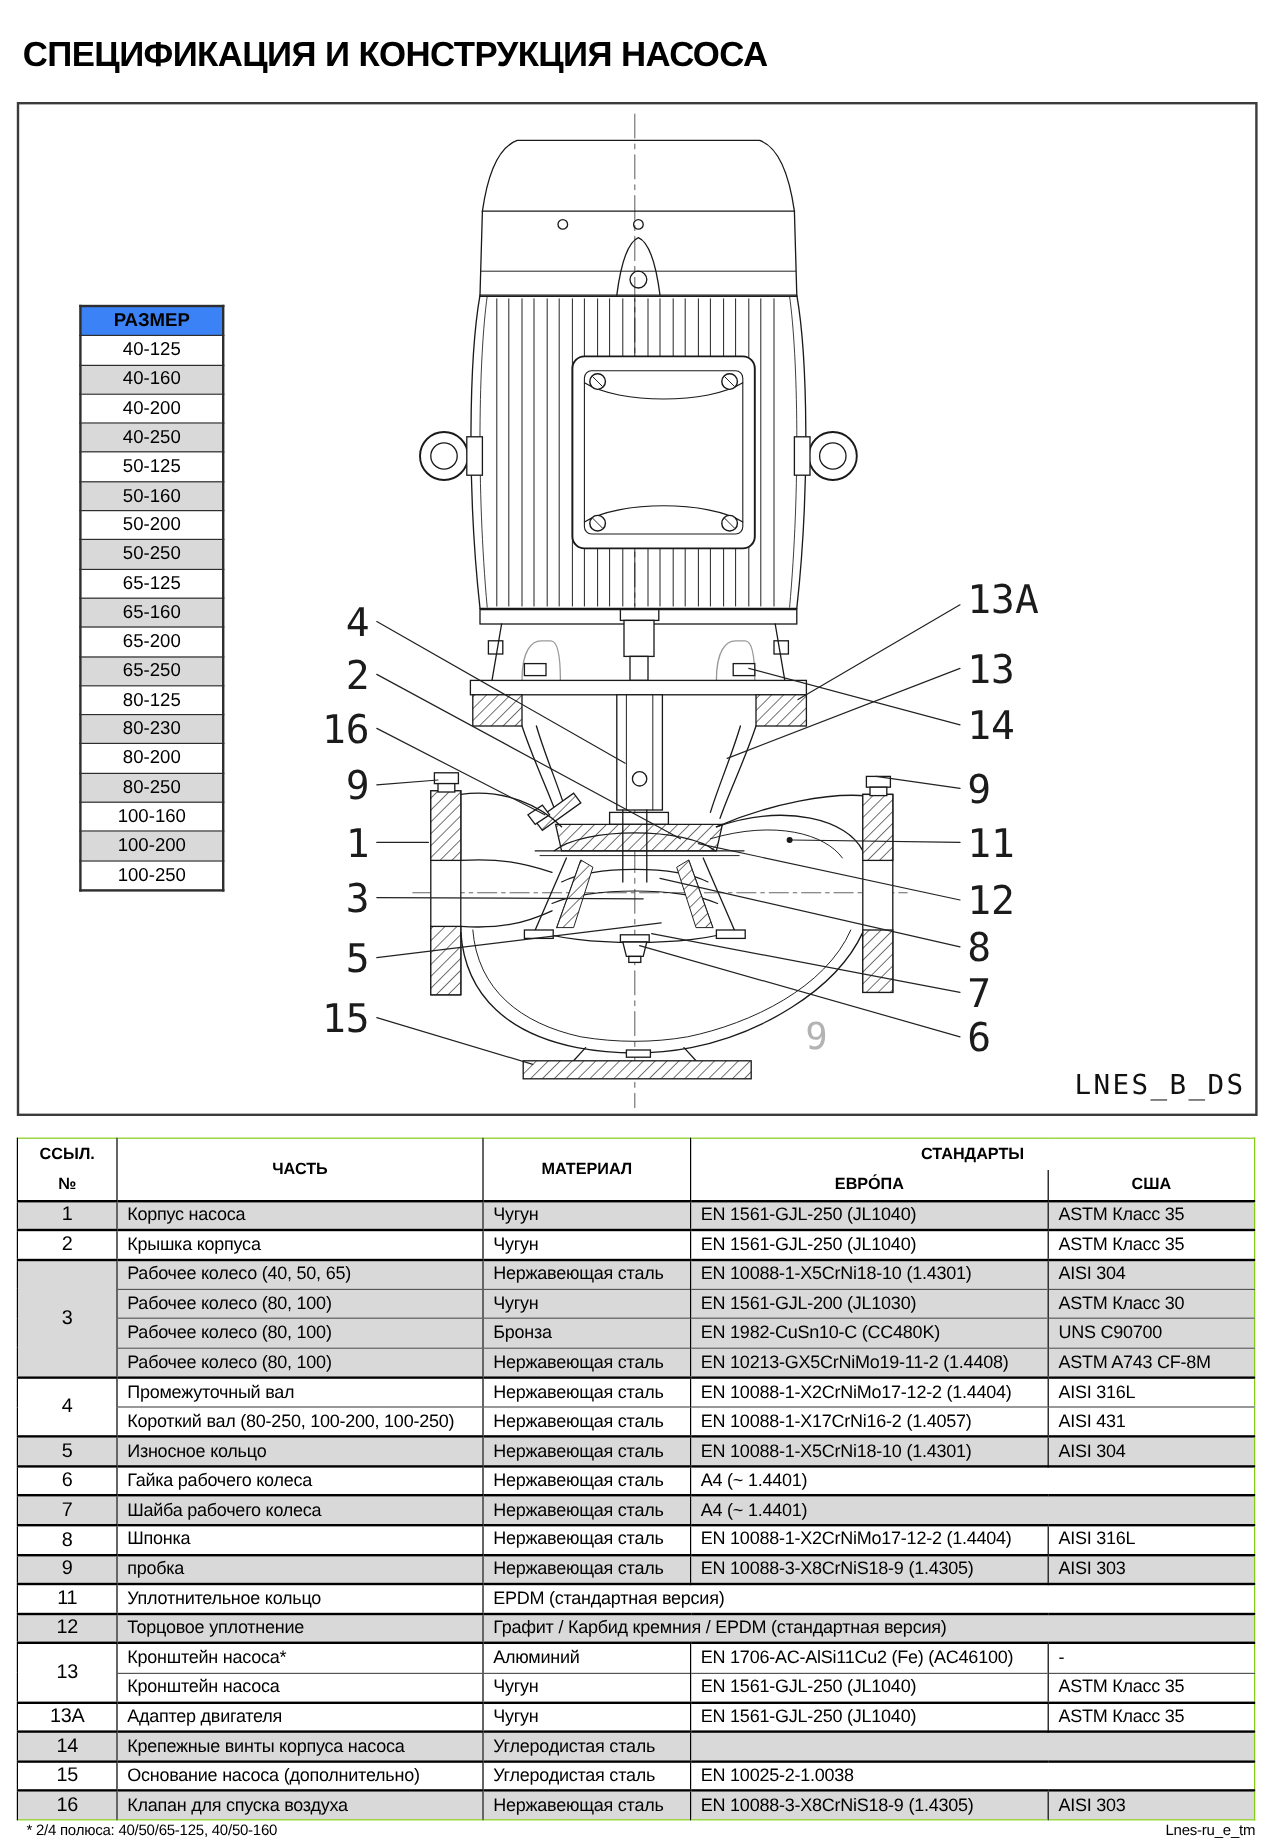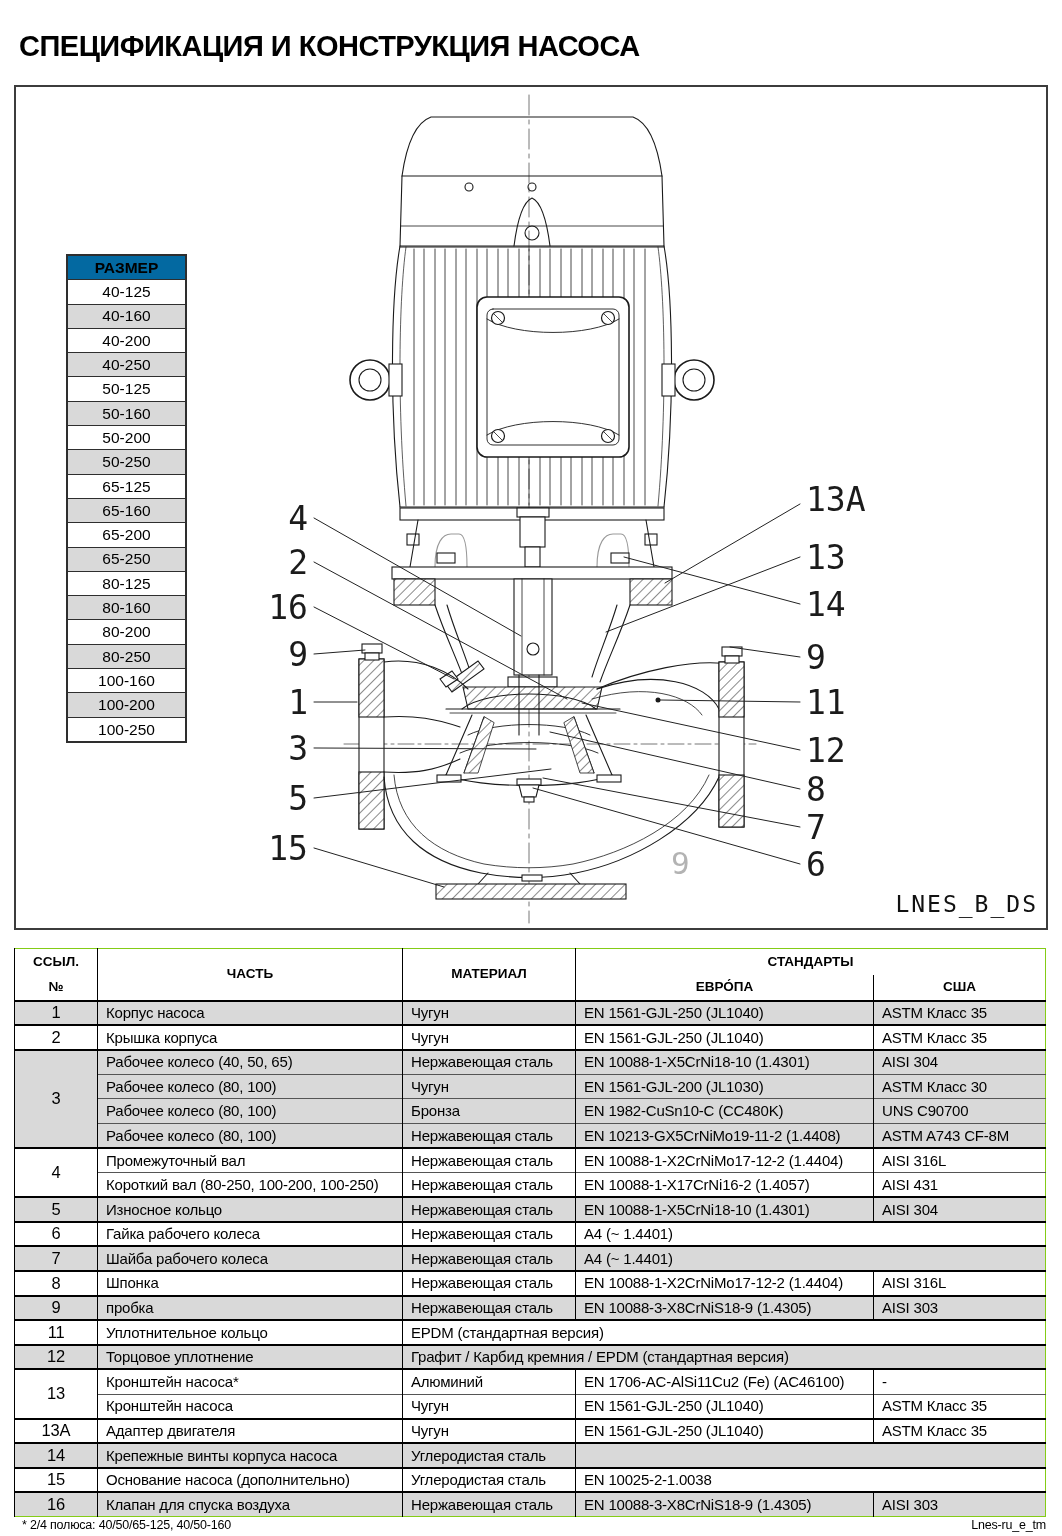--- a/index.html
+++ b/index.html
@@ -8,21 +8,21 @@
   .title{position:absolute;left:19px;top:1px;font-weight:bold;font-size:29px;
          line-height:30px;letter-spacing:-0.5px;white-space:pre;}
   .frame{position:absolute;left:14px;top:85px;width:1034px;height:845px;
          border:2px solid #3c3c3c;box-sizing:border-box;background:#fff;}
   .frame svg{position:absolute;left:0;top:0;}
   
   .size-tbl{position:absolute;left:50px;top:167px;border-collapse:collapse;
             border:2px solid #2e2e2e;background:#fff;}
   .size-tbl td{width:117px;height:23.3px;border:1px solid #2e2e2e;text-align:center;
                font-size:15.5px;padding:0;line-height:1;}
-  .size-tbl td.hd{background:#0369a1;font-weight:bold;font-size:15.5px;}
+  .size-tbl td.hd{background:#3b82f6;font-weight:bold;font-size:15.5px;}
   .size-tbl tr.g td{background:#d9d9d9;text-align:center;}
   
   .parts{position:absolute;left:14px;top:948px;border-collapse:collapse;
          table-layout:fixed;border:1px solid #84cc16;background:#fff;}
   .parts th,.parts td{border-left:1px solid #000;box-sizing:border-box;
          white-space:nowrap;overflow:hidden;line-height:1.05;}
   .parts th{font-size:13.5px;font-weight:bold;text-align:center;padding:1px 2px;}
   .parts td{height:24.6px;font-size:15px;letter-spacing:-0.2px;padding:1px 8px;}
   .parts td.ref{text-align:center;font-size:16.5px;padding:1px 2px;font-weight:400;}
   .parts tr.grp td{border-top:2px solid #000;}
@@ -290,21 +290,21 @@
     <tr>
           <td>65-200</td>
         </tr>
     <tr class="g">
           <td>65-250</td>
         </tr>
     <tr>
           <td>80-125</td>
         </tr>
     <tr class="g">
-          <td>80-160</td>
+          <td>80-230</td>
         </tr>
     <tr>
           <td>80-200</td>
         </tr>
     <tr class="g">
           <td>80-250</td>
         </tr>
     <tr>
           <td>100-160</td>
         </tr>

